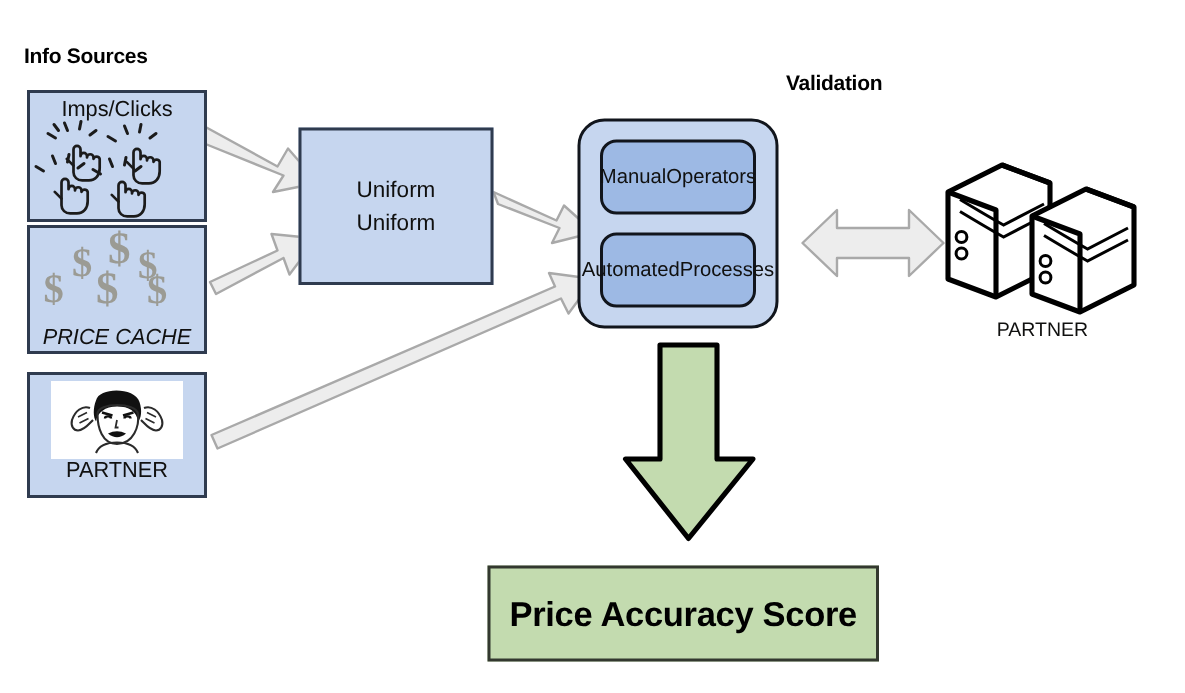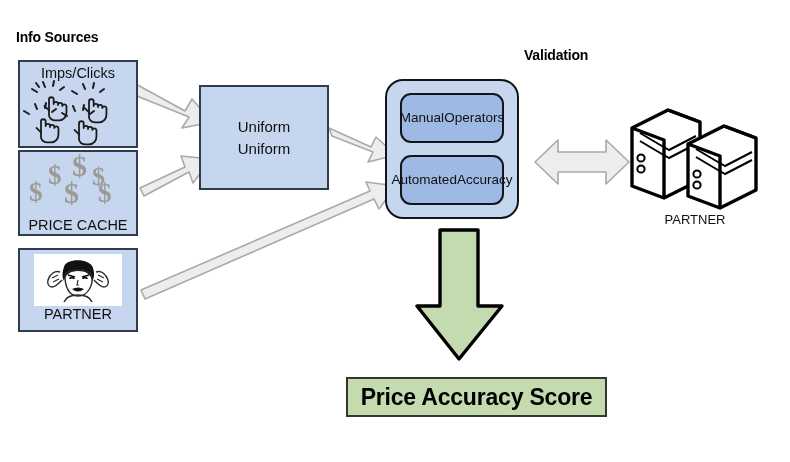--- a/index.html
+++ b/index.html
@@ -219,21 +219,21 @@
 
   <div class="abs srcbox" style="left:18px; top:150px; width:120px; height:86px; justify-content:flex-start;">
     <div class="dollar-wrap">
       <span class="dollar" style="left:52px; top:-1px;  font-size:30px;">$</span>
       <span class="dollar" style="left:28px; top:10px;  font-size:27px;">$</span>
       <span class="dollar" style="left:72px; top:12px;  font-size:26px;">$</span>
       <span class="dollar" style="left:9px;  top:27px;  font-size:27px;">$</span>
       <span class="dollar" style="left:44px; top:26px;  font-size:30px;">$</span>
       <span class="dollar" style="left:78px; top:28px;  font-size:27px;">$</span>
     </div>
-    <div class="caption" style="margin-top:16px;">PRICE CACHE</div>
+    <div class="caption" style="margin-top:16px;font-style:italic;">PRICE CACHE</div>
   </div>
 
   <div class="abs srcbox" style="left:18px; top:248px; width:120px; height:84px;">
     <div class="face-wrap">
       <svg width="88" height="52" viewBox="0 0 88 52">
 
         <path d="M30,13 C32,4 56,4 59,14 C61,20 60,25 58,27 C57,20 52,17 44,17 C36,17 31,21 30,27 C28,24 28,18 30,13 Z" fill="#111111"></path>
 
         <path d="M31,22 C31,14 57,14 58,22 C59,30 55,42 44,42 C34,42 31,31 31,22 Z" fill="none" stroke="#2b2b2b" stroke-width="1.4"></path>
 
@@ -263,21 +263,21 @@
     <div>Uniform</div>
   </div>
 
   <div class="abs validation-outer" style="left:385px; top:79px; width:134px; height:140px;">
     <div class="validation-inner">
       <span>Manual</span>
       <span>Operators</span>
     </div>
     <div class="validation-inner">
       <span>Automated</span>
-      <span>Accuracy</span>
+      <span>Processes</span>
     </div>
   </div>
 
   <div class="abs" style="left:620px; top:100px; width:150px; height:110px;">
     <svg width="150" height="110" viewBox="0 0 150 110">
 
       <g>
         <path d="M12,28 L48,10 L80,22 L80,80 L44,98 L12,86 Z" fill="#ffffff" stroke="#000000" stroke-width="3.4" stroke-linejoin="round"></path>
         <path d="M12,28 L44,40 L44,98" fill="none" stroke="#000000" stroke-width="3.4" stroke-linejoin="round"></path>
         <path d="M48,10 L80,22" fill="none" stroke="#000000" stroke-width="3.4"></path>
@@ -297,17 +297,17 @@
         <circle cx="77" cy="85" r="3.6" fill="none" stroke="#000000" stroke-width="2"></circle>
       </g>
     </svg>
   </div>
   <div class="abs server-label" style="left:620px; top:212px; width:150px;">PARTNER</div>
 
   <svg class="abs" style="left:415px; top:228px;" width="100" height="140">
     <polygon points="25,2 63,2 63,78 87,78 44,131 2,78 25,78" fill="#c3dbaf" stroke="#000000" stroke-width="3.4" stroke-linejoin="round"></polygon>
   </svg>
 
-  <div class="abs resultbox" style="left:346px; top:377px; width:261px; height:40px;">
+  <div class="abs resultbox" style="left:325px; top:377px; width:261px; height:64px;">
     <span>Price Accuracy Score</span>
   </div>
 
 </div>
 
 </body></html>

